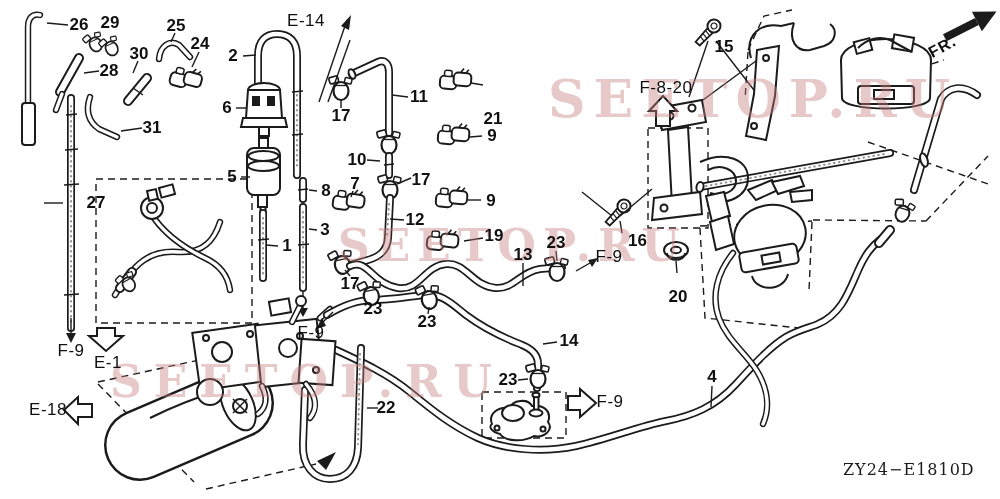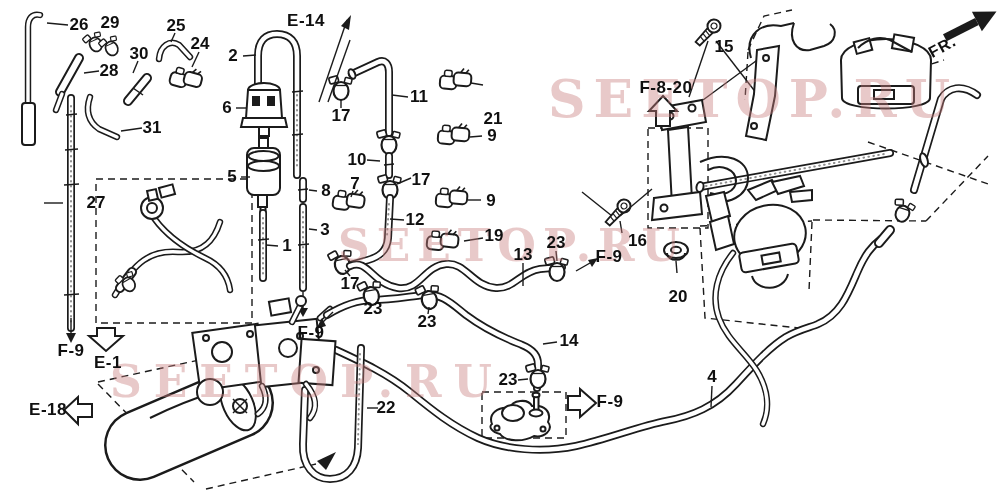--- a/index.html
+++ b/index.html
@@ -18,21 +18,21 @@
   .tick{stroke:#1b1b1b;stroke-width:1.5;fill:none;}
   .ld{stroke:#1b1b1b;stroke-width:1.4;}
   .dash{fill:none;stroke:#1b1b1b;stroke-width:1.4;stroke-dasharray:7 5;}
   .ah{fill:#1b1b1b;stroke:none;}
   .blk{fill:#ffffff;stroke:#1b1b1b;stroke-width:2;stroke-linejoin:miter;}
   .stip{fill:none;stroke:#8f8f8f;stroke-width:2;stroke-dasharray:.6 4.4;stroke-linecap:round;}
   .hole{fill:#1b1b1b;stroke:none;}
   
   .plabel{position:absolute;transform:translate(-50%,-50%);font-weight:bold;font-size:17px;
           color:#101010;white-space:nowrap;}
-  .rlabel{position:absolute;transform:translate(-50%,-50%);font-weight:bold;font-size:17px;
+  .rlabel{position:absolute;transform:translate(-50%,-50%);font-weight:normal;font-size:17px;
           color:#101010;white-space:nowrap;letter-spacing:.5px;}
   .wm{position:absolute;font-family:"DejaVu Serif",serif;font-weight:bold;color:#c97f7f;
       opacity:.42;white-space:nowrap;line-height:1;}
   .code{position:absolute;left:843px;top:460px;font-family:"DejaVu Serif",serif;font-size:16px;
         color:#1b1b1b;letter-spacing:1px;}
   .fr{position:absolute;left:928px;top:38px;font-weight:bold;font-size:16px;color:#101010;
       transform:rotate(-29deg);letter-spacing:1px;}
 </style>
 </head>
 <body>
@@ -460,15 +460,16 @@
       <span class="plabel" style="left: 712px; top: 377px;">4</span>
       <span class="rlabel" style="left: 306px; top: 21px;">E-14</span>
       <span class="rlabel" style="left: 666px; top: 88px;">F-8-20</span>
       <span class="rlabel" style="left: 609px; top: 257px;">F-9</span>
       <span class="rlabel" style="left: 311px; top: 333px;">F-9</span>
       <span class="rlabel" style="left: 71px; top: 351px;">F-9</span>
       <span class="rlabel" style="left: 108px; top: 363px;">E-1</span>
       <span class="rlabel" style="left: 48px; top: 410px;">E-18</span>
       <span class="rlabel" style="left: 610px; top: 402px;">F-9</span>
     </div>
+<div class="code">ZY24−E1810D</div>
 <div class="fr">FR.</div>
 
 </div>
 
 </body></html>

